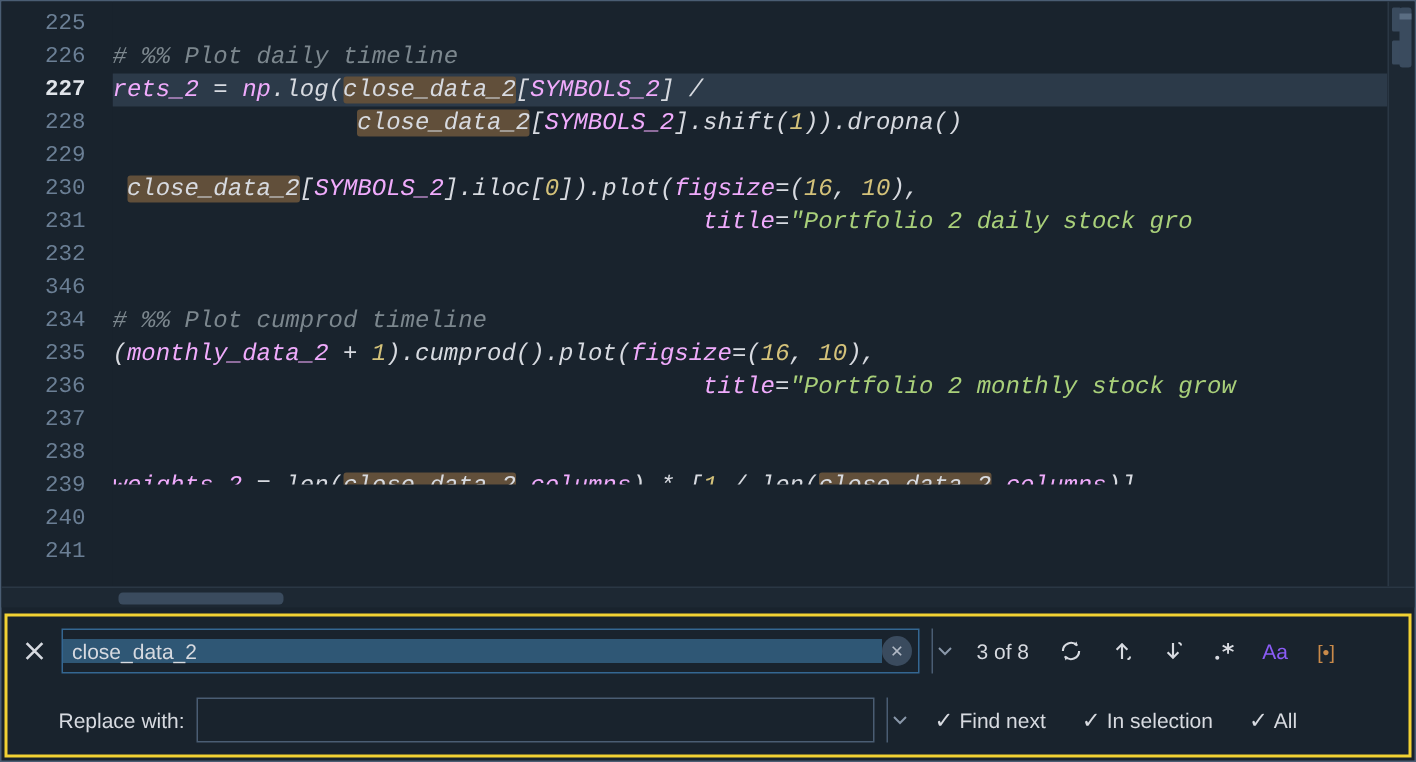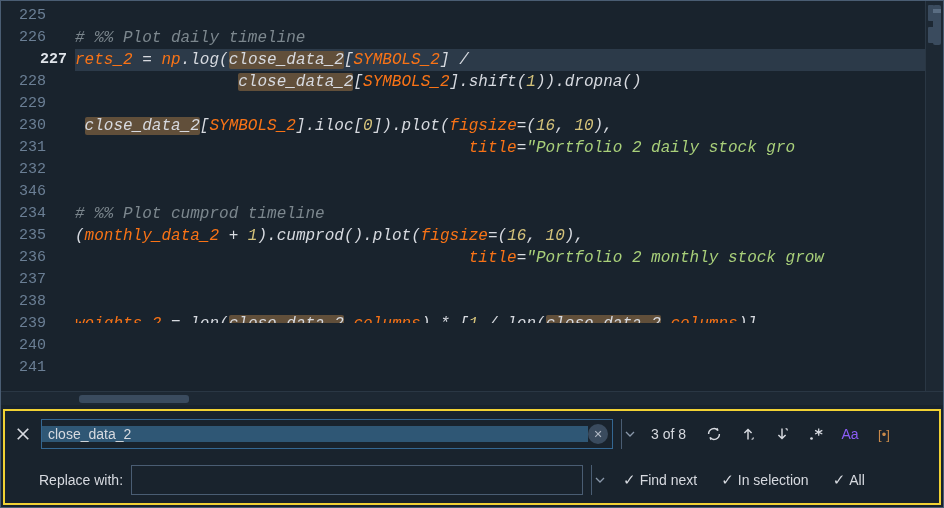--- a/index.html
+++ b/index.html
@@ -14,21 +14,21 @@
   border: 1px solid #4a5d73;
 }
 .editor-wrap {
   display: flex;
   height: 390px;
   position: relative;
 }
 .gutter {
   width: 74px;
   background: #19232d;
-  padding: 4px 11px;
+  padding: 4px 0;
   flex-shrink: 0;
 }
 .line-no {
   height: 22px;
   line-height: 22px;
   text-align: right;
   padding-right: 18px;
   color: #6b7f95;
   font-size: 15px;
 }
@@ -44,21 +44,21 @@
   height: 22px;
   line-height: 22px;
   white-space: pre;
   font-size: 16px;
   font-style: italic;
   color: #d7dae0;
 }
 .code-line.active-bg { background: #2c3a49; }
 .cmt { color: #7c878e; }
 .op { color: #d7dae0; }
-.id { color: #f97316; }
+.id { color: #f0abfc; }
 .fn { color: #d7dae0; }
 .num { color: #d4c27a; }
 .str { color: #a9d07a; }
 .match { background: #614f3a; color: #d7dae0; border-radius: 2px; }
 .minimap {
   width: 18px;
   background: #1d2833;
   border-left: 1px solid #2a3744;
   position: relative;
 }

